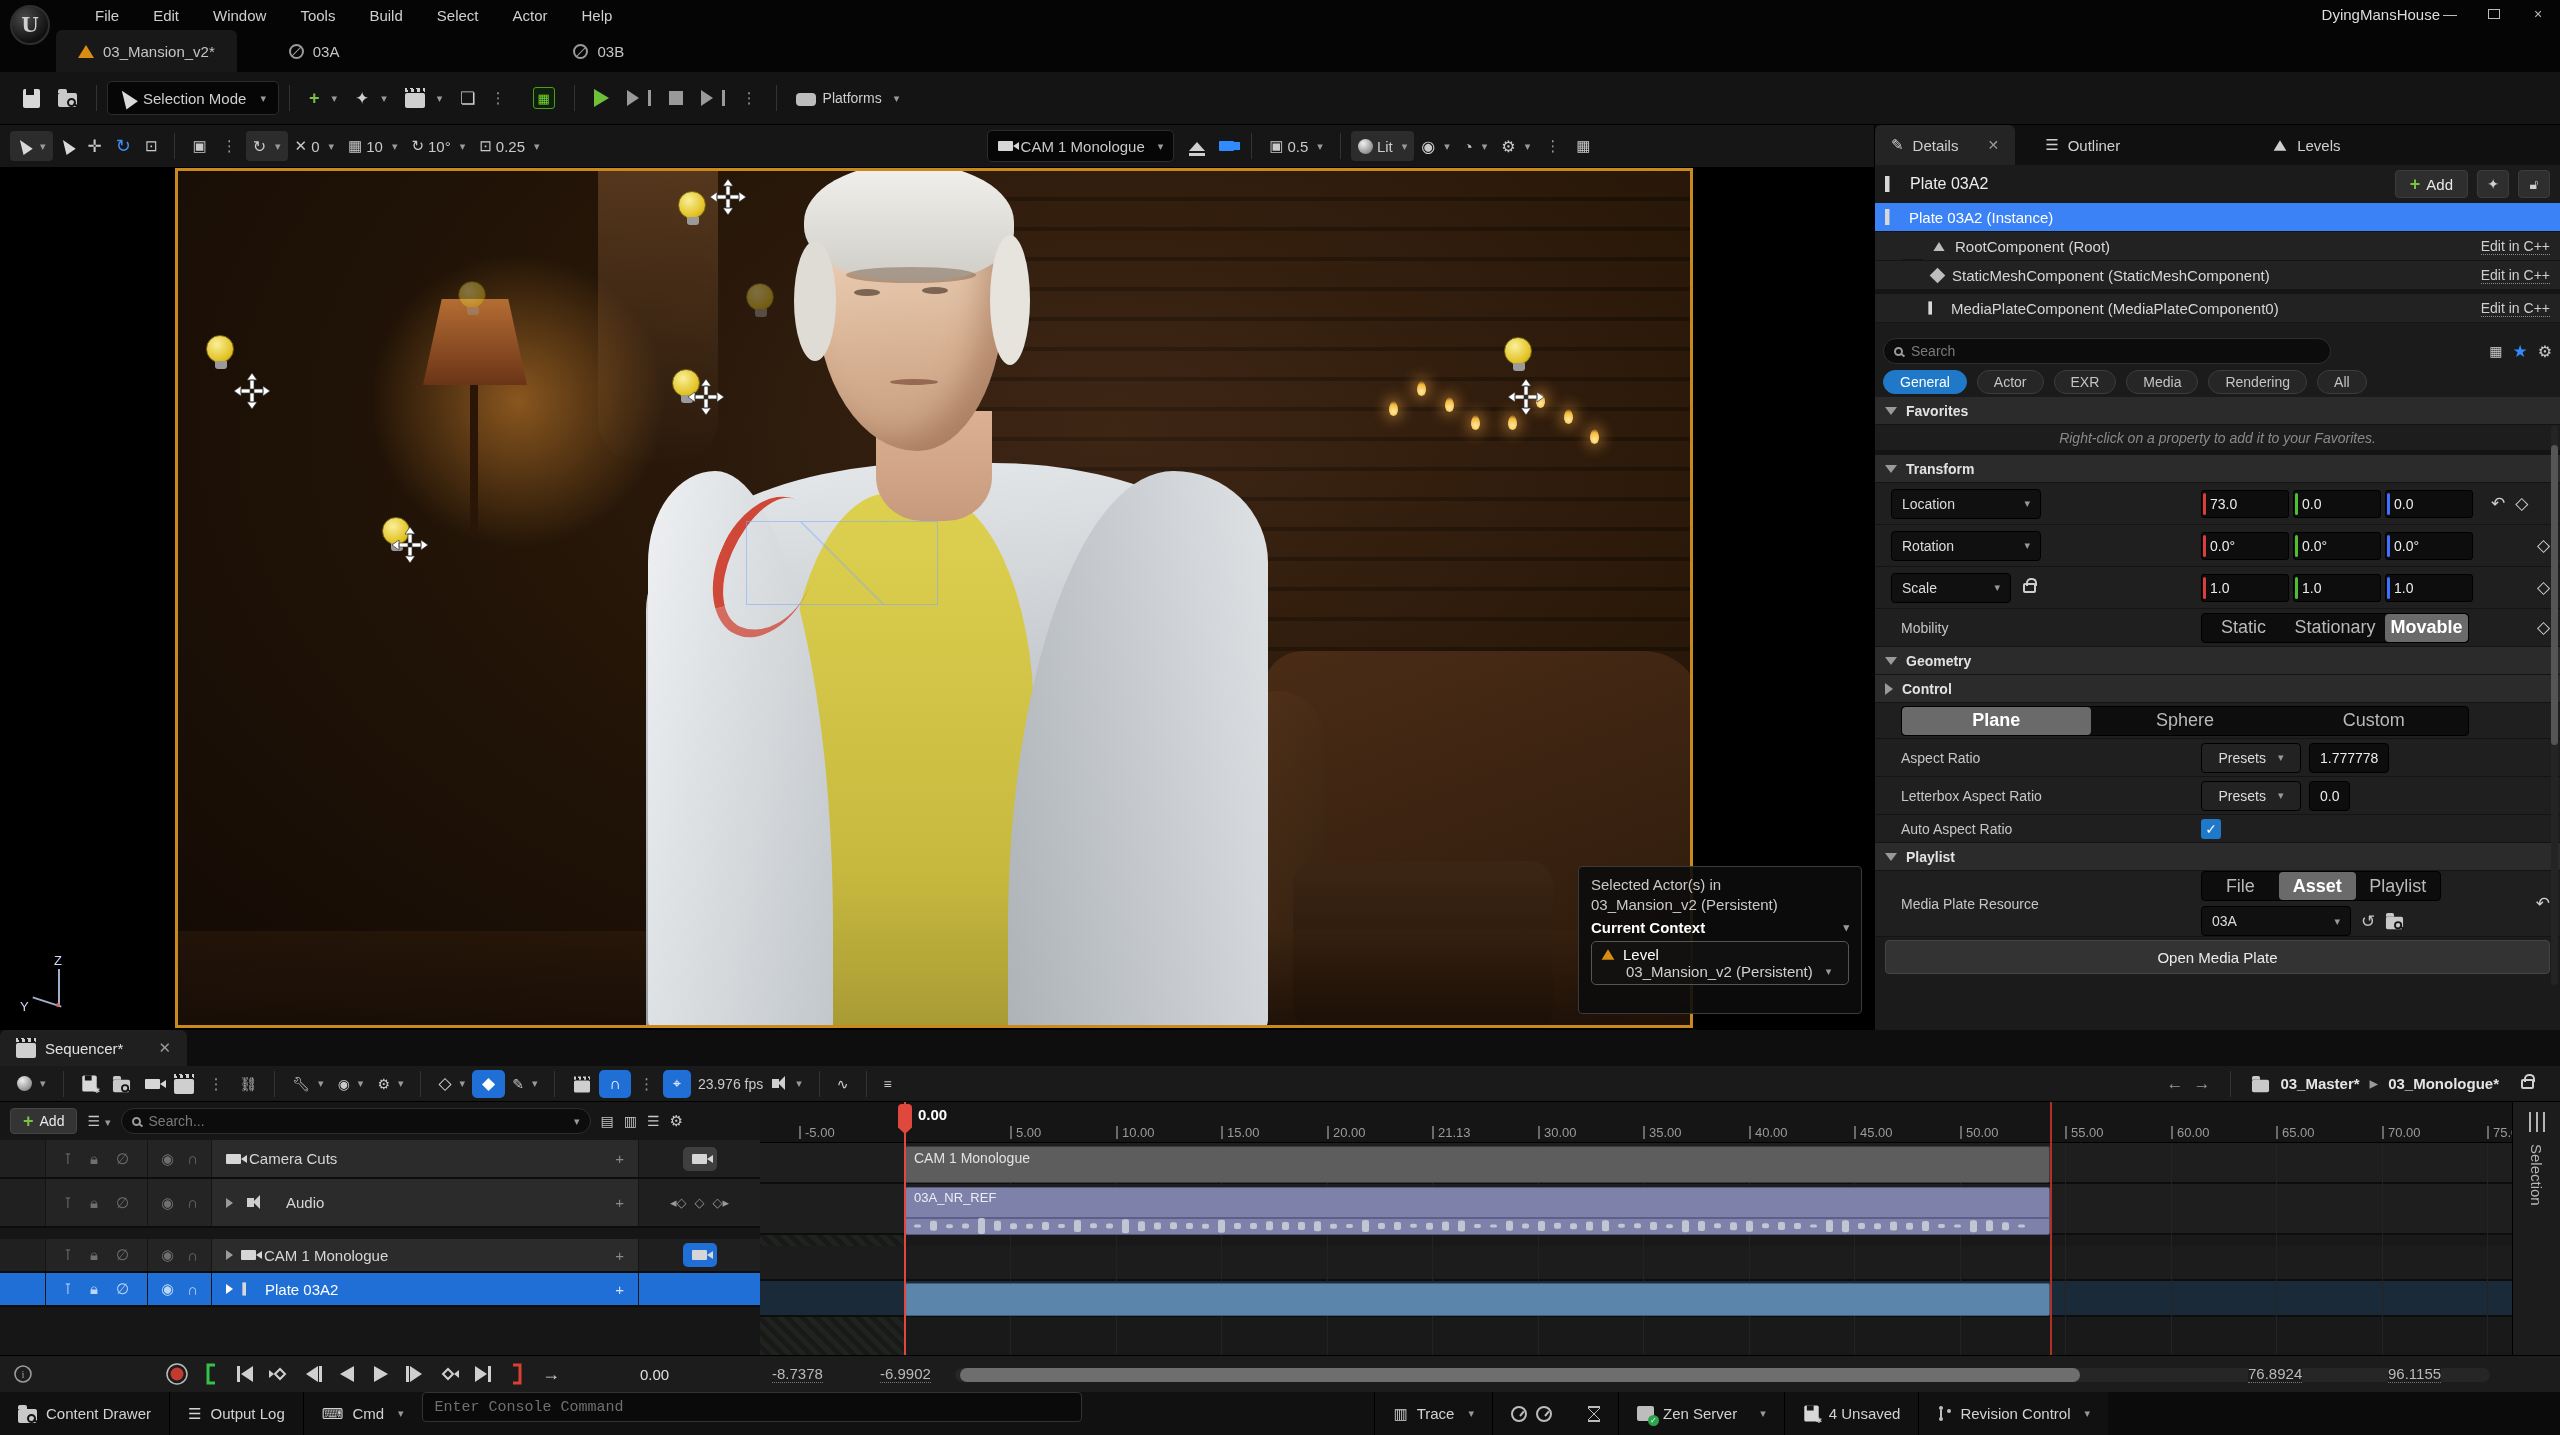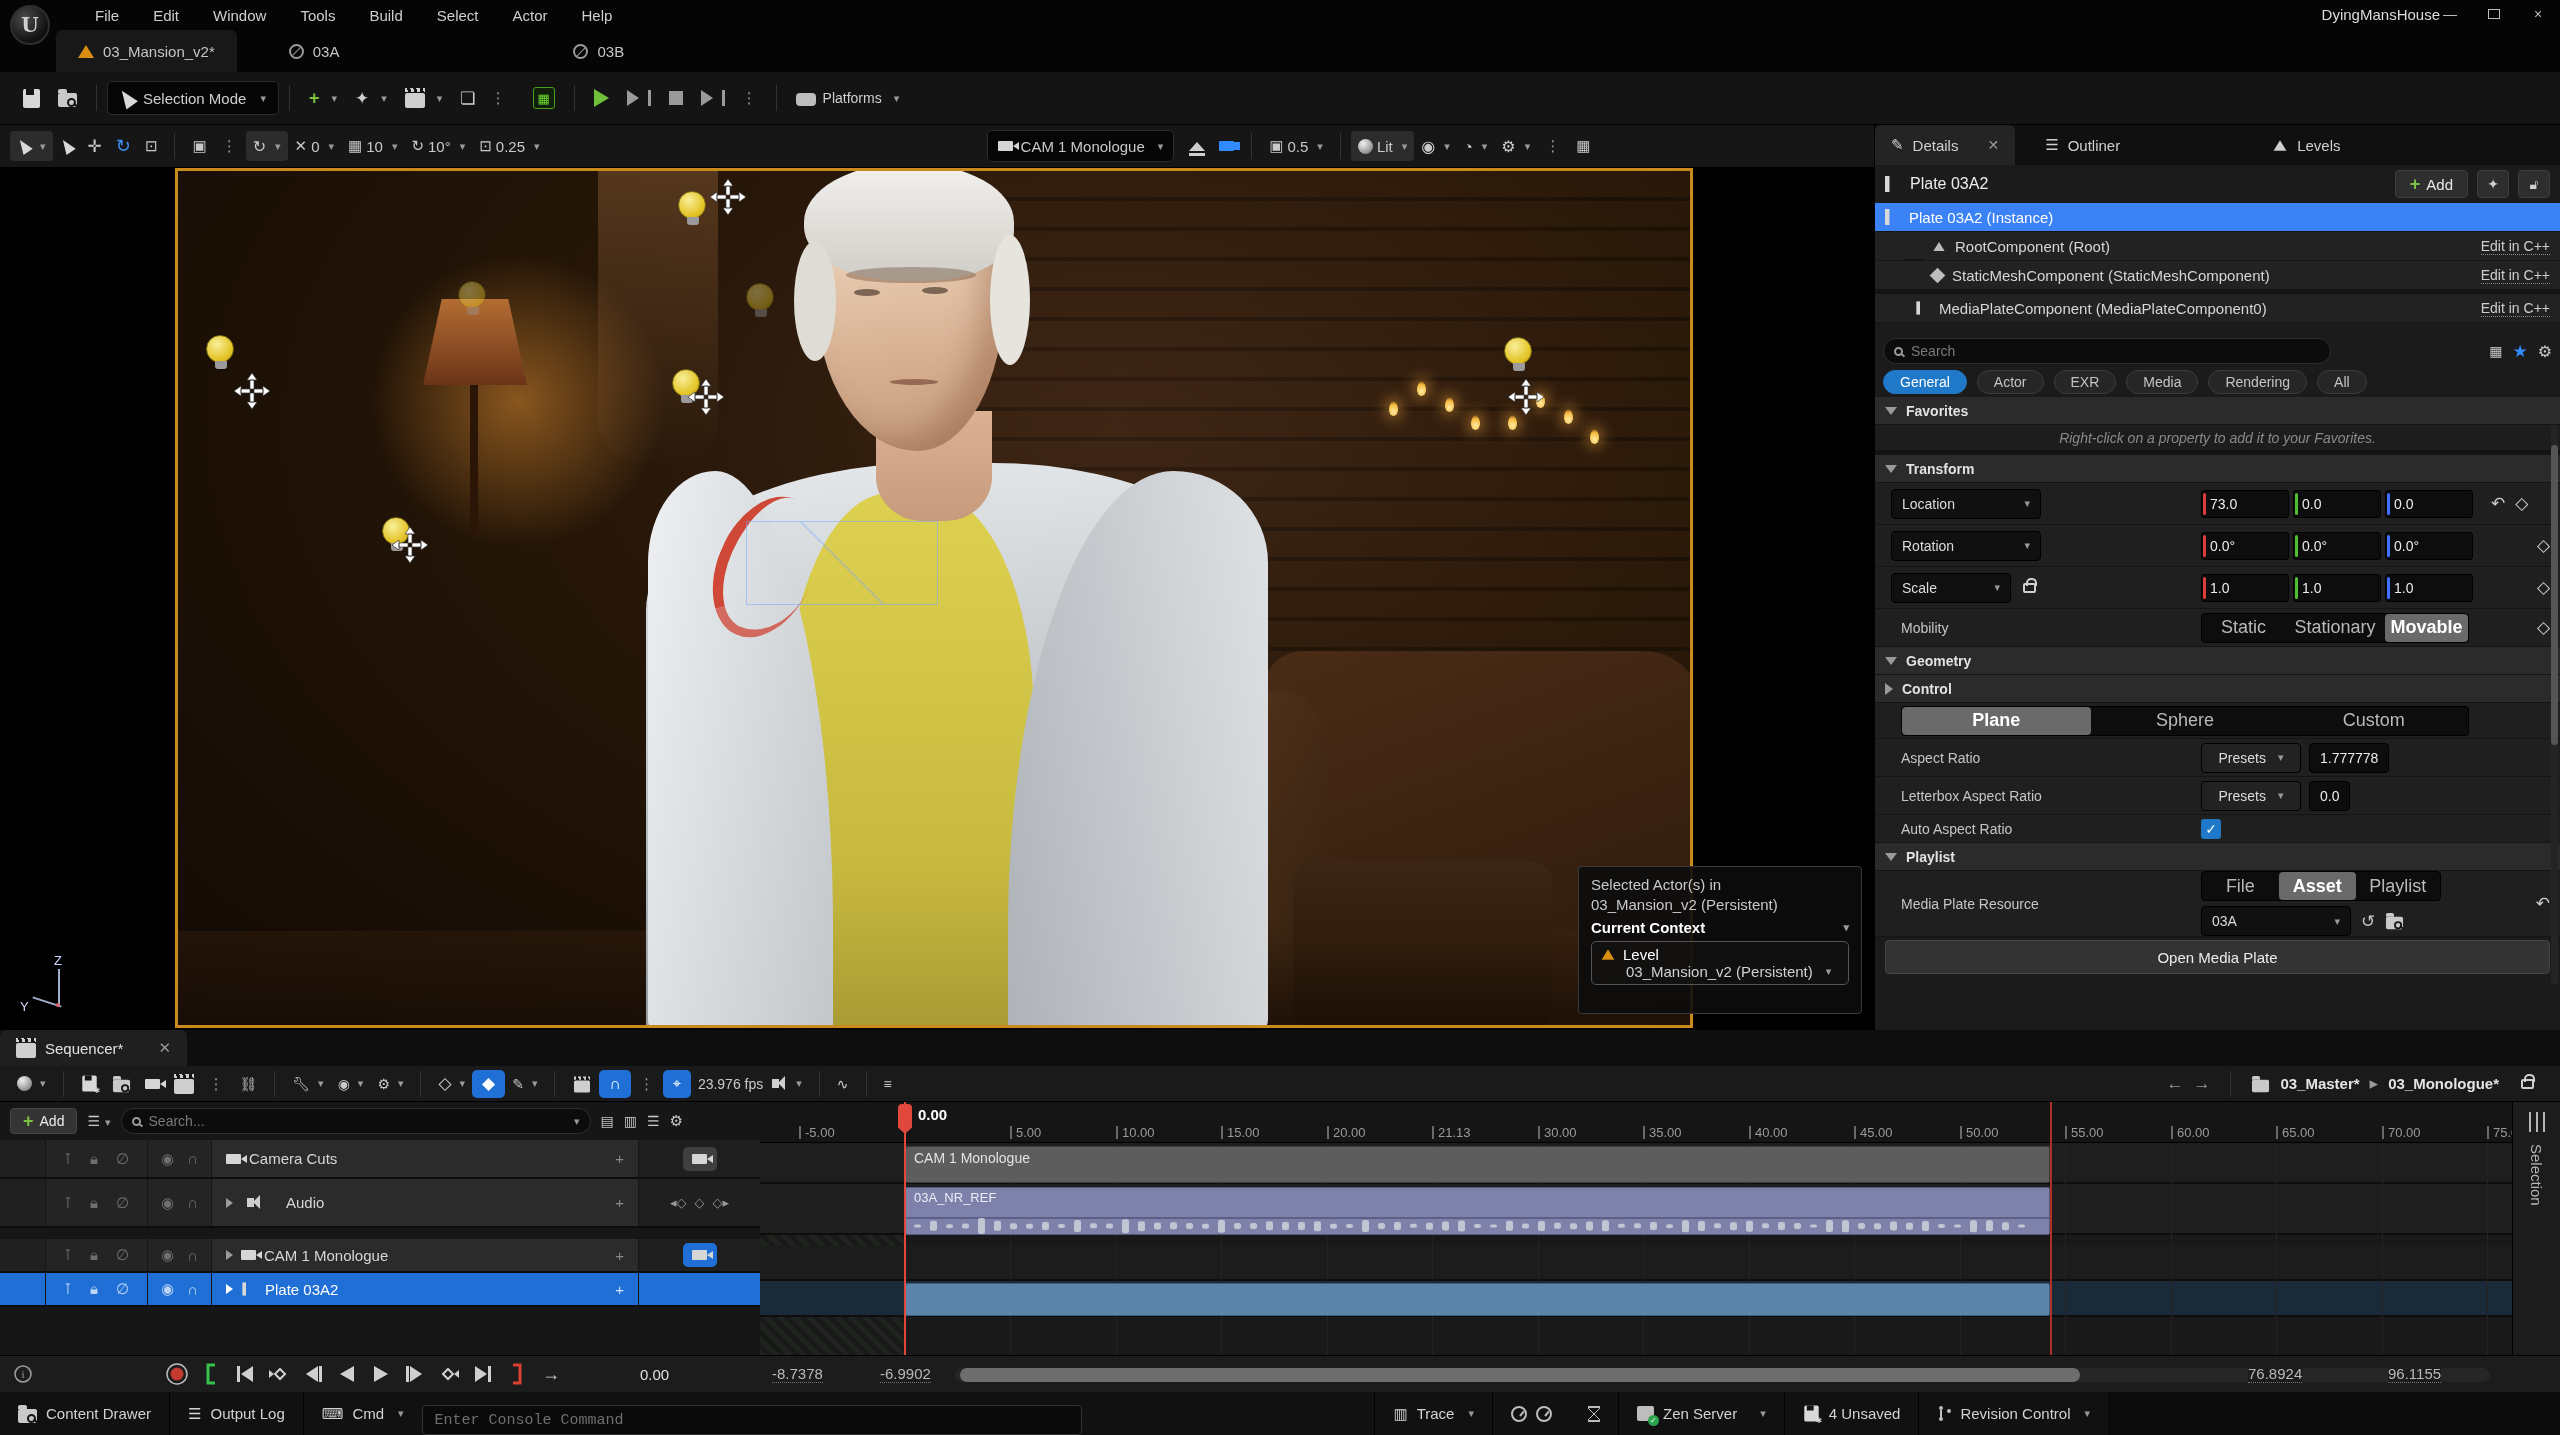--- a/index.html
+++ b/index.html
@@ -209,21 +209,21 @@
 .sliders{width:20px;height:20px;position:relative}
 .sliders:before{content:"";position:absolute;left:2px;top:0;bottom:0;width:2px;background:#b5b5b5;box-shadow:7px 0 0 #b5b5b5,14px 0 0 #b5b5b5}
 
 #transport{position:absolute;left:0;top:325px;width:2560px;height:37px;background:#1c1c1c;border-top:1px solid #000;display:flex;align-items:center}
 .tico{display:flex;align-items:center;justify-content:center;width:34px;height:26px}
 #ttime{position:absolute;left:640px;color:#e0e0e0;font-size:15px}
 .rngval{position:absolute;top:9px;color:#b9b9b9;font-size:15px;border-bottom:1px dotted #777}
 #hscroll{position:absolute;left:955px;right:70px;top:12px;height:14px;background:#262626;border-radius:7px}
 #hscroll .th{position:absolute;left:5px;width:1120px;top:0;height:14px;background:#6e6e6e;border-radius:7px}
 
-#statusbar{left:0;top:1392px;width:2108px;height:43px;background:#111;display:flex;align-items:flex-end;font-size:15px;color:#d2d2d2}
+#statusbar{left:0;top:1392px;width:2108px;height:43px;background:#111;display:flex;align-items:flex-start;font-size:15px;color:#d2d2d2}
 .sbitem{display:flex;align-items:center;gap:9px;padding:0 18px;height:43px;border-right:1px solid #000}
 .sbitem.noborder{border-right:none}
 #console{width:660px;height:30px;background:#0a0a0a;border:1px solid #333;border-radius:4px;display:flex;align-items:center;padding:0 12px;color:#6f6f6f;font-family:"Liberation Mono",monospace;font-size:15px}
 #sbright{margin-left:auto;display:flex;align-items:center}
 .srv{width:17px;height:15px;background:#bdbdbd;border-radius:2px;position:relative}
 .srv:after{content:"✓";position:absolute;right:-5px;bottom:-5px;background:#2da44e;color:#fff;border-radius:50%;width:11px;height:11px;font-size:8px;display:flex;align-items:center;justify-content:center}
 .hourglass{width:12px;height:16px;border-top:2px solid #bdbdbd;border-bottom:2px solid #bdbdbd;background:linear-gradient(45deg,transparent 49%,#bdbdbd 49% 51%,transparent 51%),linear-gradient(-45deg,transparent 49%,#bdbdbd 49% 51%,transparent 51%)}
 .gauge{width:16px;height:16px;border:2px solid #bdbdbd;border-radius:50%;position:relative}
 .gauge:after{content:"";position:absolute;left:6px;top:2px;width:2px;height:6px;background:#bdbdbd;transform-origin:bottom;transform:rotate(40deg)}
 .branch{width:14px;height:16px;position:relative}
@@ -566,21 +566,21 @@
       <span class="tri-level" style="transform:scale(.7);border-bottom-color:#bdbdbd"></span>
       <span>RootComponent (Root)</span>
       <a class="editcpp">Edit in C++</a>
     </div>
     <div class="comp-row" style="padding-left:56px">
       <span class="cube"></span>
       <span>StaticMeshComponent (StaticMeshComponent)</span>
       <a class="editcpp">Edit in C++</a>
     </div>
     <div class="tree-sep"></div>
-    <div class="comp-row" style="padding-left:40px">
+    <div class="comp-row" style="padding-left:52px">
       <span class="plate-ic" style="transform:scale(.85)"></span>
       <span>MediaPlateComponent (MediaPlateComponent0)</span>
       <a class="editcpp">Edit in C++</a>
     </div>
   </div>
   <div style="height:12px"></div>
   <div id="srchrow">
     <div id="srchbox">
       <span class="magico"></span>
       <span>Search</span>

